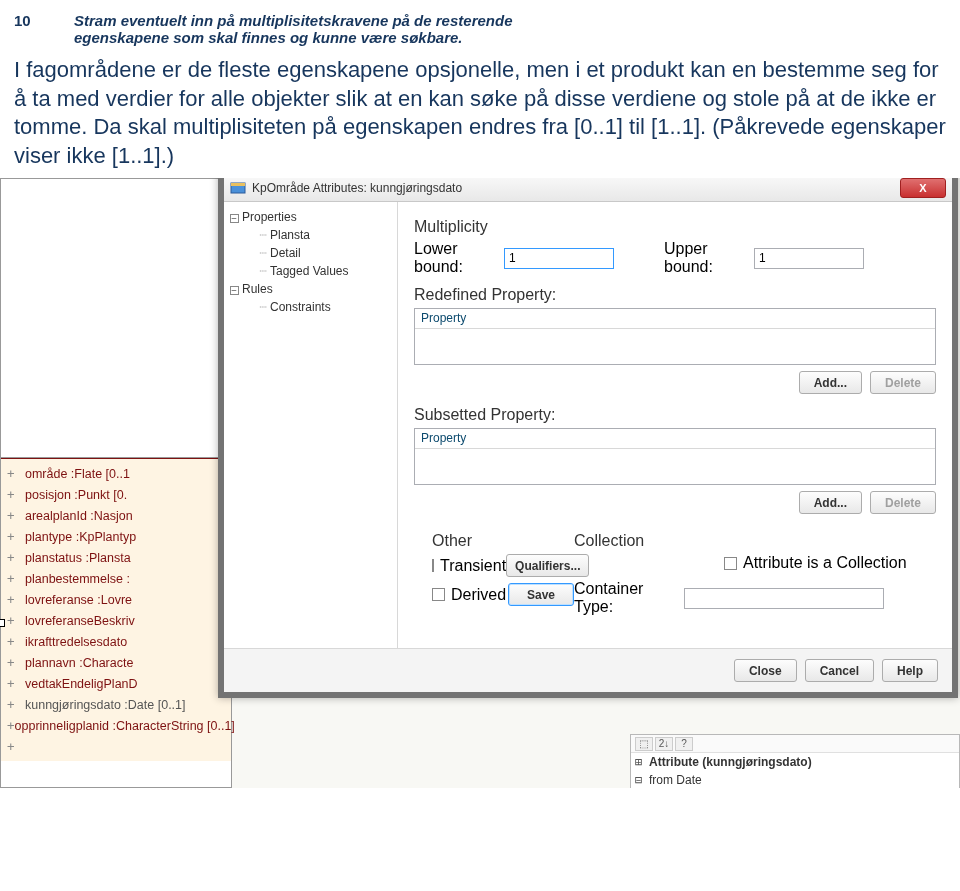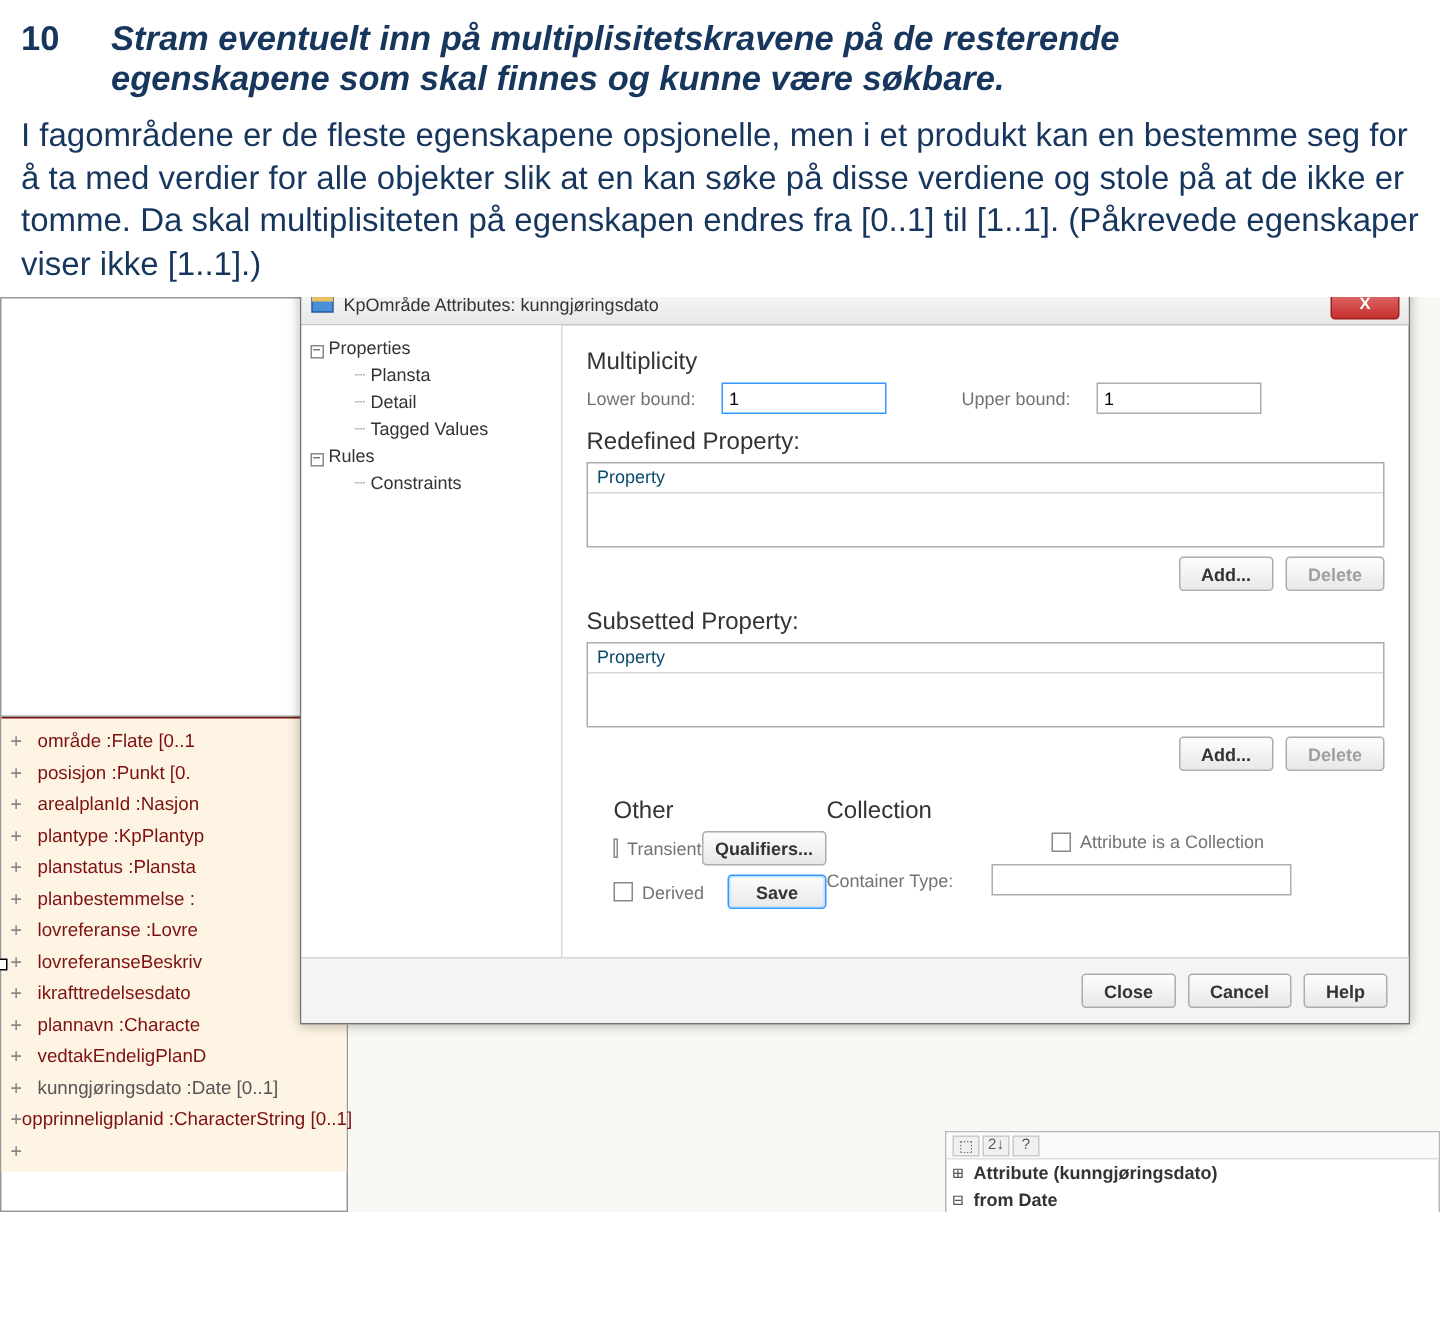--- a/index.html
+++ b/index.html
@@ -1,51 +1,51 @@
 <!DOCTYPE html>
 <html><head>
 <meta charset="utf-8">
 <style>
   * { box-sizing: border-box; margin: 0; padding: 0; }
   body { font-family: "Segoe UI", Tahoma, sans-serif; font-size: 13px; width: 960px; background: #fff; }
   
   .doc-text { padding: 12px 14px 8px 14px; color: #17365D; }
-  .heading-row { display: flex; font-size: 23px; font-weight: bold; }
+  .heading-row { display: flex; font-size: 15px; font-weight: bold; }
   .heading-num { width: 60px; }
   .heading-body { font-style: italic; }
   .para { font-size: 22px; color: #17365D; margin-top: 10px; line-height: 1.3; }
   
   .app-area { position: relative; width: 960px; height: 610px; overflow: hidden; background: #f8f8f4; }
   
   
   .bg-left { position: absolute; left: 0; top: 0; width: 232px; height: 610px; background: #fff; border: 1px solid #999; }
   .bg-left-top { height: 279px; border-bottom: 1px solid #999; }
   .bg-attrs { background: #FEF4E3; padding: 4px 6px; font-family: Tahoma, sans-serif; font-size: 12.5px; border-top: 1px solid #7d1111; }
   .bg-attrs .attr-row { display: flex; align-items: center; height: 21px; color: #7d1111; white-space: nowrap; }
   .bg-attrs .plus { width: 18px; color: #888; font-family: monospace; }
   .bg-attrs .black { color: #555; }
   .bg-resize-handle { position: absolute; left: -4px; top: 440px; width: 8px; height: 8px; background: #fff; border: 1px solid #000; }
   
   
-  .dlg { position: absolute; left: 200px; top: -10px; width: 740px; background: #fff; border: 1px solid #737373; box-shadow: 0 0 8px rgba(0,0,0,0.3); font-family: "Segoe UI", Tahoma, sans-serif; font-size: 12px; }
+  .dlg { position: absolute; left: 218px; top: -10px; width: 740px; background: #fff; border: 6px solid #737373; box-shadow: 0 0 8px rgba(0,0,0,0.3); font-family: "Segoe UI", Tahoma, sans-serif; font-size: 12px; }
   .dlg-title { height: 28px; background: linear-gradient(#fafafa,#e8e8e8); border-bottom: 1px solid #c8c8c8; display: flex; align-items: center; padding: 0 6px; }
   .dlg-title-icon { width: 16px; height: 16px; margin-right: 6px; display: inline-flex; }
   .dlg-title-text { font-size: 12px; color: #333; flex: 1; }
   .dlg-close { width: 46px; height: 20px; background: linear-gradient(#e07070,#c83030); border: 1px solid #a02020; border-radius: 3px; color: #fff; display: flex; align-items: center; justify-content: center; font-size: 11px; font-weight: bold; }
   
   .dlg-body { display: flex; }
   .dlg-tree { width: 174px; border-right: 1px solid #d8d8d8; padding: 6px 4px; background: #fff; }
   .tree-item { display: flex; align-items: center; height: 18px; font-size: 12px; color: #333; }
   .tree-toggle { width: 14px; text-align: center; font-family: monospace; color: #555; cursor: default; }
   .tree-box { display: inline-block; width: 9px; height: 9px; border: 1px solid #888; line-height: 7px; font-size: 9px; text-align: center; margin-right: 2px; }
   .tree-line { width: 14px; text-align: center; color: #aaa; }
   
   .dlg-main { flex: 1; padding: 10px 16px 12px 16px; }
   .row { display: flex; align-items: center; margin-bottom: 10px; }
-  .smlabel { font-size: 12px; color: #737373; }
+  .smlabel { font-size: 16px; color: #000000; }
   
   .txt { border: 1px solid #abadb3; height: 21px; padding: 1px 4px; font-size: 12px; background: #fff; }
   .txt.blue { border: 1px solid #3399ff; }
   
   .sec-title { font-size: 16px; color: #333; margin: 6px 0 4px 0; }
   .list-box { border: 1px solid #abadb3; background: #fff; height: 57px; }
   .list-header { height: 20px; border-bottom: 1px solid #d8d8d8; padding: 2px 6px; font-size: 12px; color: #0c4a6e; }
   
   .btn { height: 23px; border: 1px solid #acacac; background: linear-gradient(#fdfdfd,#e8e8e8); padding: 0 14px; font-size: 12px; color: #333; border-radius: 3px; display: inline-flex; align-items: center; cursor: default; font-weight: bold; }
   .btn.disabled { color: #a0a0a0; }
@@ -250,18 +250,18 @@
       <span class="tbtn">⬚</span>
       <span class="tbtn">2↓</span>
       <span class="tbtn">?</span>
     </div>
     <div class="bot-row">
       <span class="bot-tog">⊞</span>
       <span class="bot-label" style="font-weight:bold">Attribute (kunngjøringsdato)</span>
     </div>
     <div class="bot-row">
       <span class="bot-tog">⊟</span>
-      <span class="bot-label" style="font-weight:bold">from Date</span>
+      <span class="bot-label" style="font-weight:normal">from Date</span>
     </div>
 
   </div>
 
 </div>
 
 </body></html>

